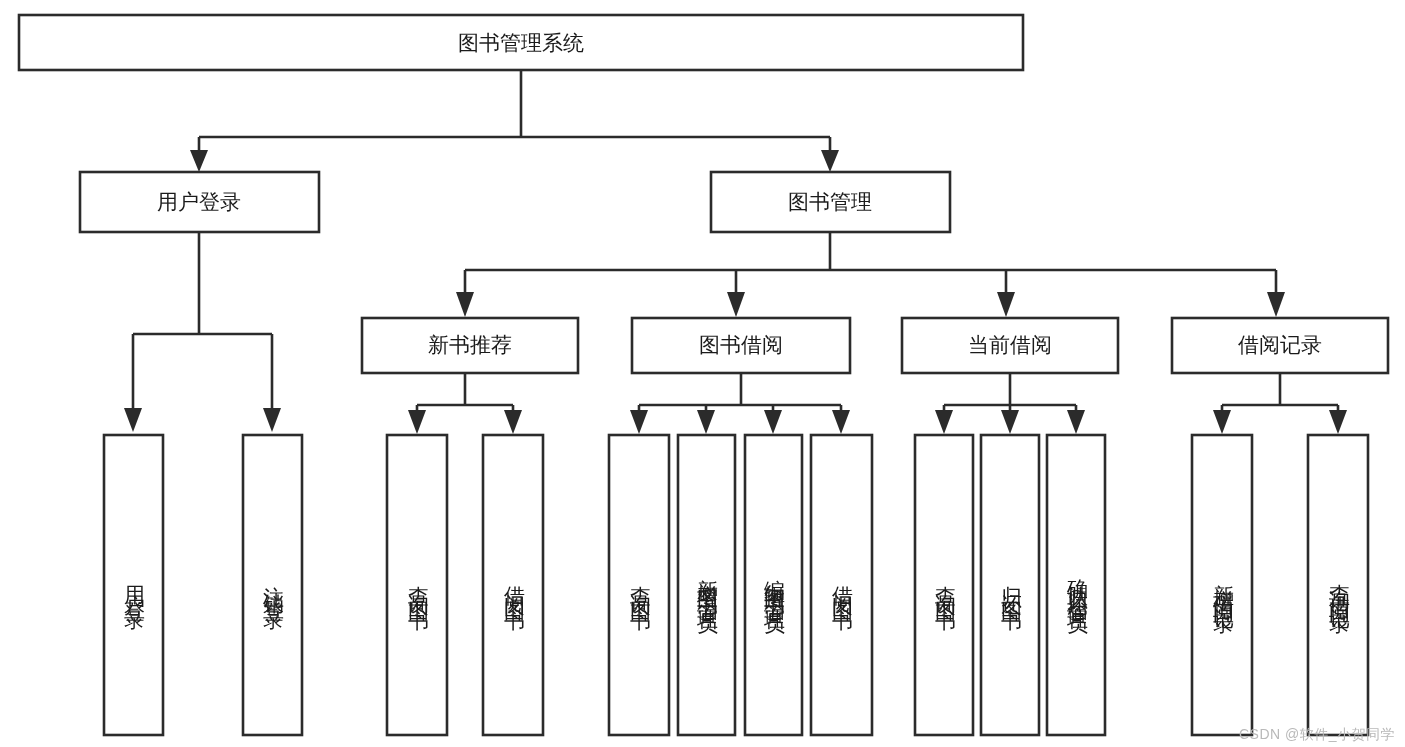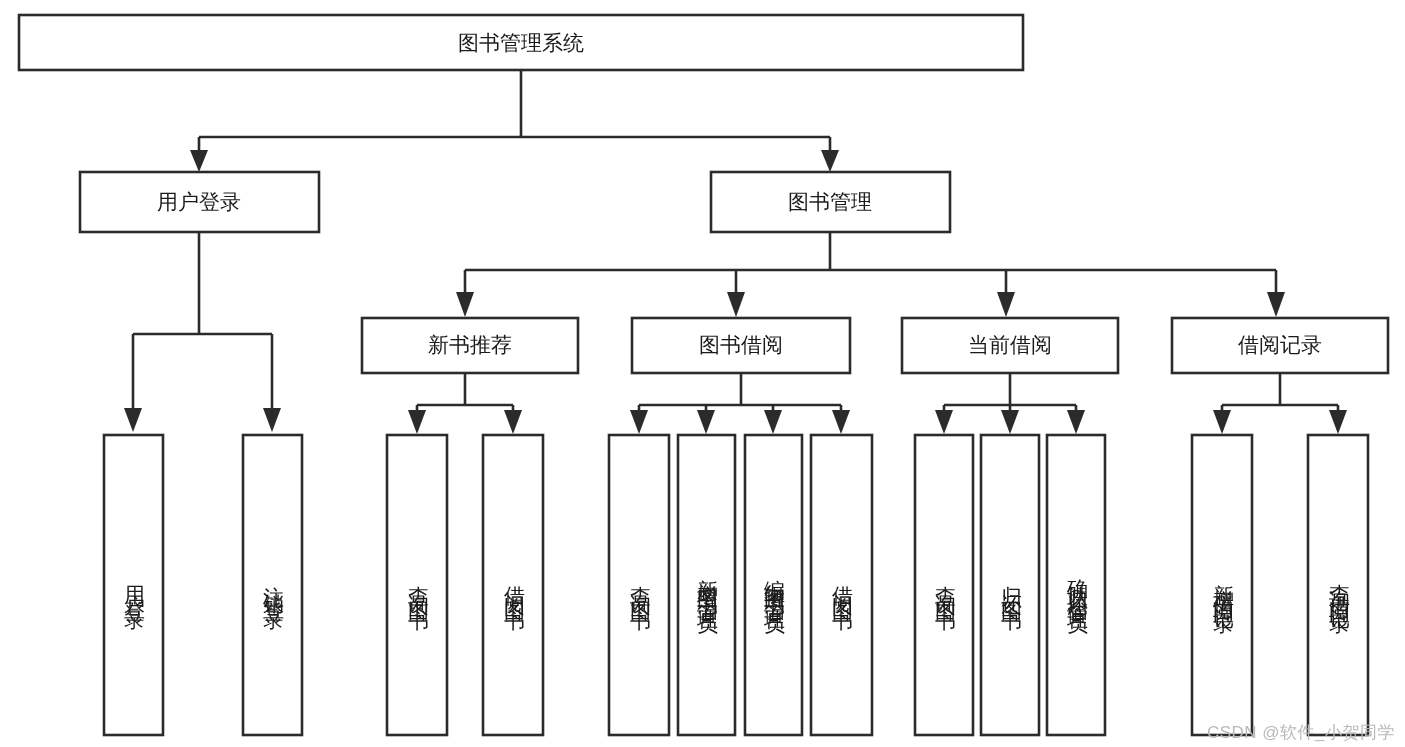--- a/index.html
+++ b/index.html
@@ -54,21 +54,21 @@
     font-size: 21px;
     fill: #1b1b1b;
     text-anchor: middle;
     dominant-baseline: middle;
   }
   .watermark-text {
     position: absolute;
     right: 10px;
     bottom: 3px;
     font-family: "Liberation Sans", "DejaVu Sans", sans-serif;
-    font-size: 17px;
+    font-size: 14px;
     color: #b9b9b9;
     white-space: nowrap;
     letter-spacing: 0.5px;
     user-select: none;
   }
 </style>
 </head>
 <body>
 
 <div id="diagram-root">

